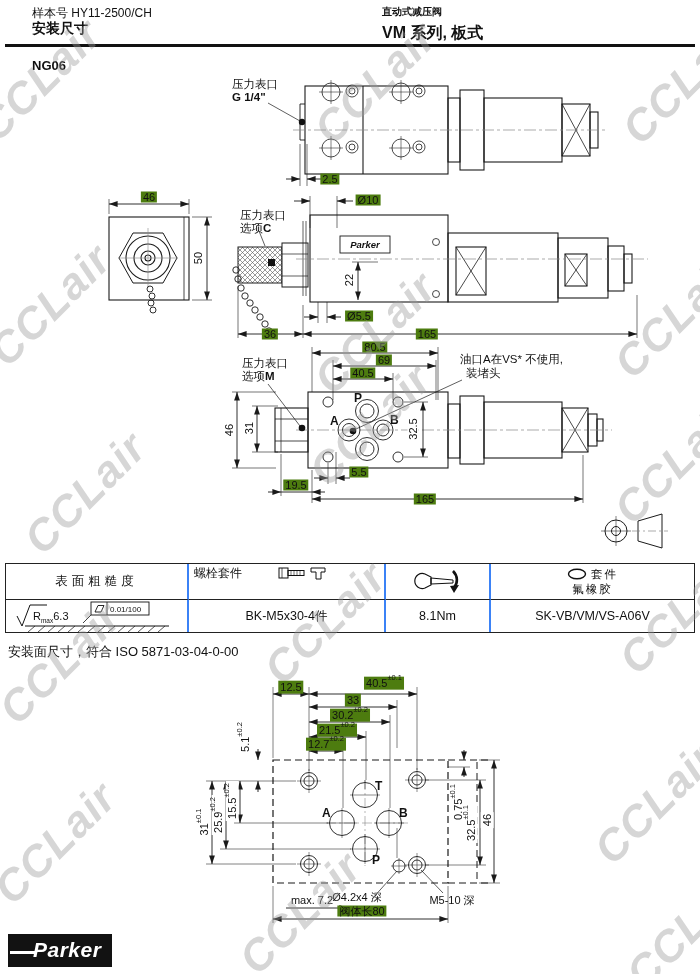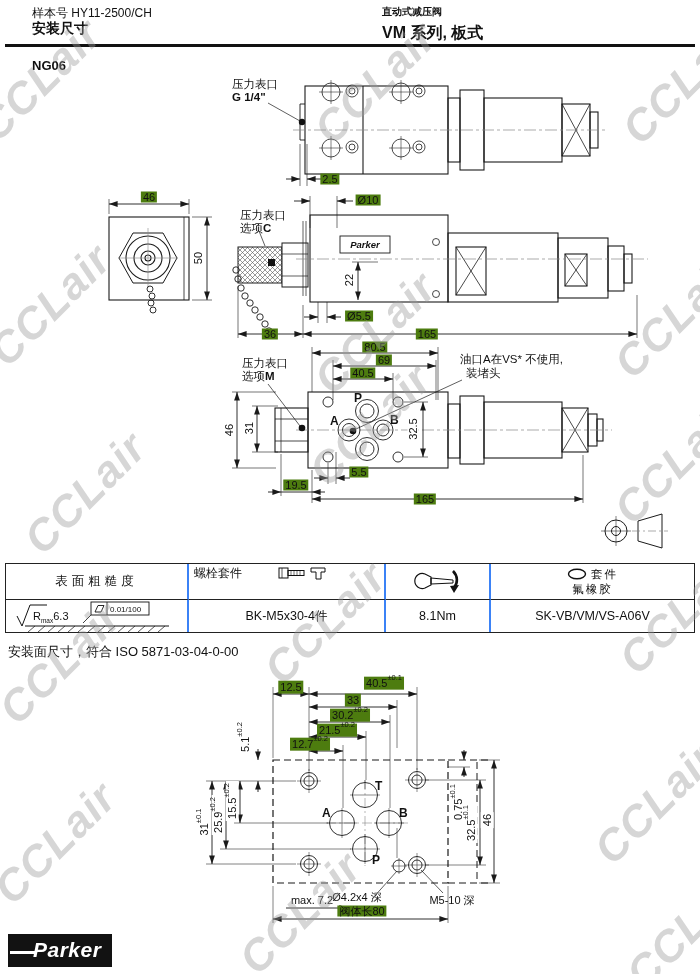--- a/index.html
+++ b/index.html
@@ -422,21 +422,21 @@
   <div class="cell brow last">SK-VB/VM/VS-A06V</div>
 </div>
 
 <span class="abs iso">安装面尺寸，符合 ISO 5871-03-04-0-00</span>
 
 <span class="dimc" style="left:291px;top:687px;"><span>12.5</span><sup class="tol"></sup></span>
 <span class="dimc" style="left:363px;top:683px;margin-left:21px;"><span>40.5</span><sup class="tol">±0.1</sup></span>
 <span class="dimc" style="left:353px;top:700px;"><span>33</span><sup class="tol"></sup></span>
 <span class="dimc" style="left:350px;top:715px;"><span>30.2</span><sup class="tol">±0.2</sup></span>
 <span class="dimc" style="left:337px;top:730px;"><span>21.5</span><sup class="tol">±0.2</sup></span>
-<span class="dimc" style="left:310px;top:744px;"><span>12.7</span><sup class="tol">±0.2</sup></span>
+<span class="dimc" style="left:326px;top:744px;"><span>12.7</span><sup class="tol">±0.2</sup></span>
 <span class="rot" style="left:245px;top:737px;"><span>5.1</span><sup class="tol">±0.2</sup></span>
 <span class="rot" style="left:204px;top:822px;"><span>31</span><sup class="tol">±0.1</sup></span>
 <span class="rot" style="left:218px;top:815px;"><span>25.9</span><sup class="tol">±0.2</sup></span>
 <span class="rot" style="left:232px;top:801px;"><span>15.5</span><sup class="tol">±0.2</sup></span>
 <span class="rot" style="left:458px;top:802px;"><span>0.75</span><sup class="tol">±0.1</sup></span>
 <span class="rot" style="left:471px;top:823px;"><span>32.5</span><sup class="tol">±0.1</sup></span>
 <span class="rot" style="left:487px;top:820px;"><span>46</span><sup class="tol"></sup></span>
 <span class="lbl portl" style="left:375px;top:780px;">T</span>
 <span class="lbl portl" style="left:322px;top:807px;">A</span>
 <span class="lbl portl" style="left:399px;top:807px;">B</span>

